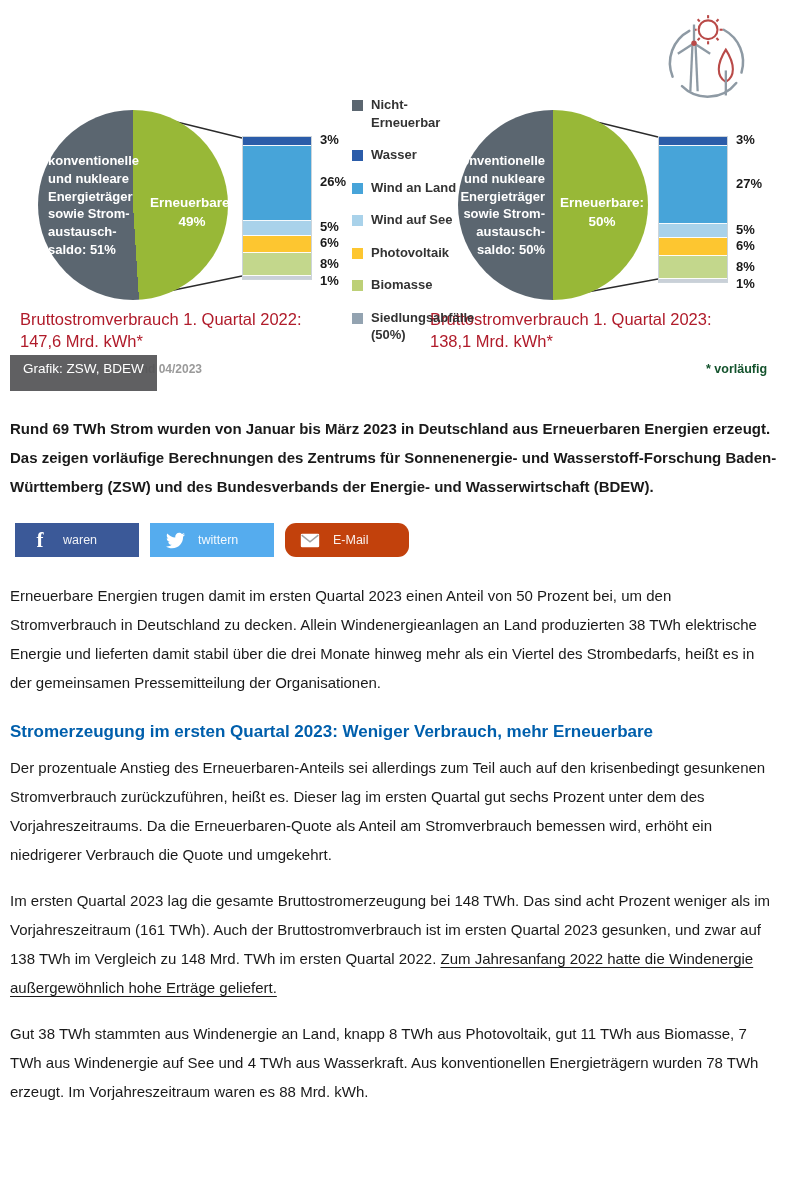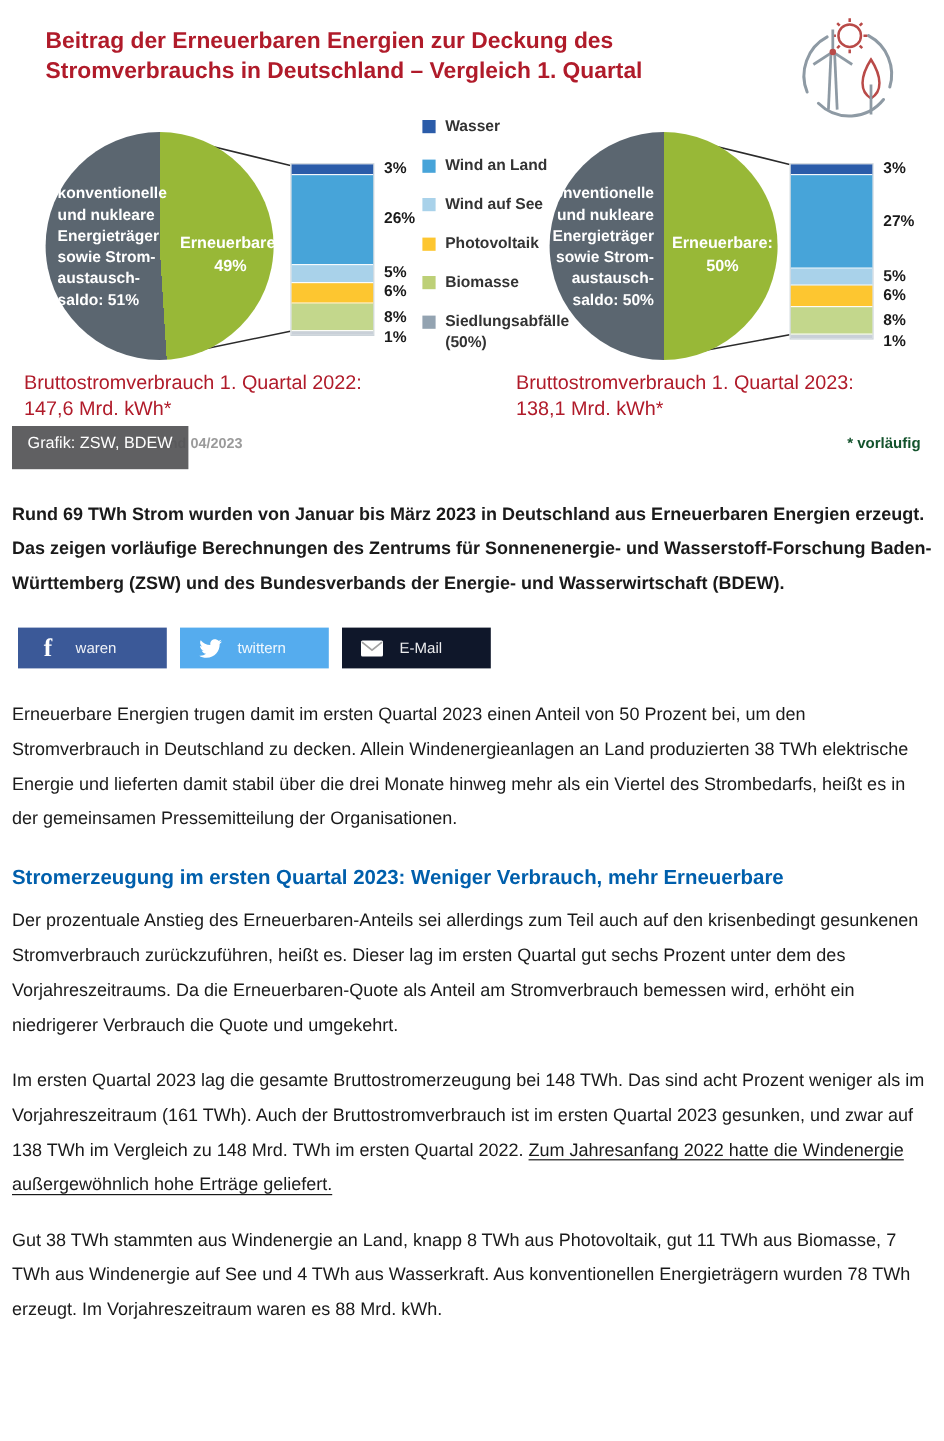--- a/index.html
+++ b/index.html
@@ -81,29 +81,28 @@
 
   .share-row { display:flex; gap:11px; margin:0 5px 24px 5px; }
   .share-btn {
     display:inline-flex; align-items:center; width:124px; height:34px;
     border:none; cursor:pointer; color:#fff;
   }
   .share-btn .sb-icon { width:20px; margin-left:15px; display:flex; align-items:center; justify-content:center; }
   .share-btn .sb-label { margin-left:13px; font-size:12.5px; font-family:"Liberation Sans", sans-serif; color:rgba(255,255,255,0.92); }
   .btn-facebook { background:#3b5998; }
   .btn-twitter  { background:#55acee; }
-  .btn-email    { background:#0f172a; }
+  .btn-email    { background:#c2410c;border-radius:11px; }
   .fb-f { font-size:21px; font-weight:bold; color:#fff; font-family:"Liberation Serif", serif; }
 </style>
 </head>
 <body>
 
 <div class="infographic">
 
-  <div class="ig-title">Beitrag der Erneuerbaren Energien zur Deckung des Stromverbrauchs in Deutschland – Vergleich 1. Quartal</div>
 
   <svg class="ig-logo" viewBox="0 0 100 92">
     <path d="M18,62 A35,35 0 0,1 34,18" fill="none" stroke="#8e9aa4" stroke-width="2.4" stroke-linecap="round"></path>
     <path d="M67,17 A35,35 0 0,1 84,58" fill="none" stroke="#8e9aa4" stroke-width="2.4" stroke-linecap="round"></path>
     <path d="M79,68 A35,35 0 0,1 27,71" fill="none" stroke="#8e9aa4" stroke-width="2.4" stroke-linecap="round"></path>
     <g stroke="#b94a48" stroke-width="2" fill="none">
       <circle cx="52" cy="17" r="9"></circle>
       <line x1="52" y1="3" x2="52" y2="6"></line>
         <line x1="52" y1="28" x2="52" y2="31"></line>
       <line x1="38" y1="17" x2="41" y2="17"></line>
@@ -189,20 +188,24 @@
         <span style="top: 101.2px;">6%</span>
         <span style="top: 121.5px;">8%</span>
         <span style="top: 138.55px;">1%</span>
       </div>
     <div class="ig-caption cap-right">Bruttostromverbrauch 1. Quartal 2023:
 138,1 Mrd. kWh*</div>
   </div>
 
   <div class="legend">
     <div class="legend-item">
+        <span class="legend-swatch" style="background: rgb(91, 102, 112);"></span>
+        <span class="legend-label">Nicht-Erneuerbar</span>
+      </div>
+    <div class="legend-item">
         <span class="legend-swatch" style="background: rgb(43, 92, 169);"></span>
         <span class="legend-label">Wasser</span>
       </div>
     <div class="legend-item">
         <span class="legend-swatch" style="background: rgb(71, 164, 217);"></span>
         <span class="legend-label">Wind an Land</span>
       </div>
     <div class="legend-item">
         <span class="legend-swatch" style="background: rgb(169, 210, 234);"></span>
         <span class="legend-label">Wind auf See</span>

